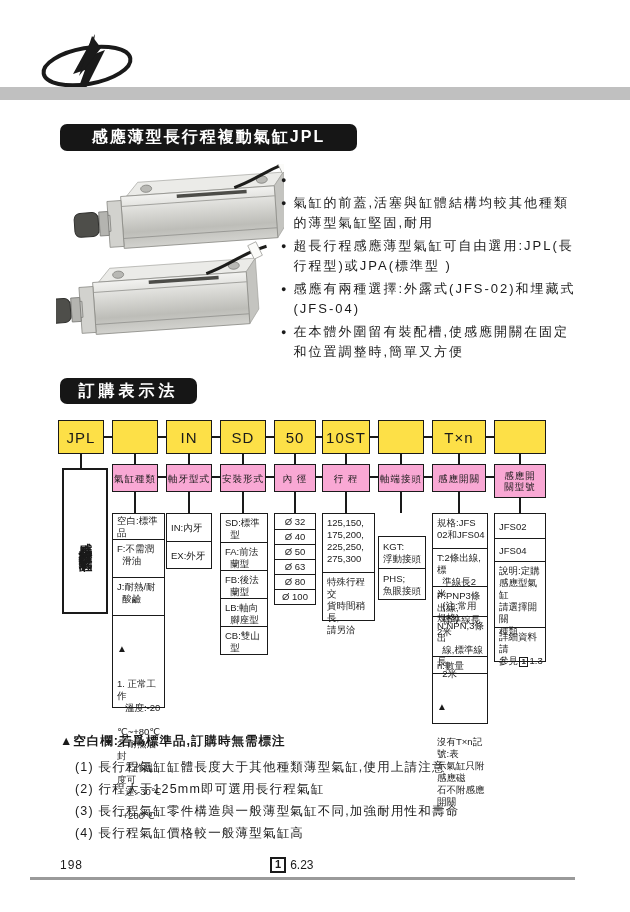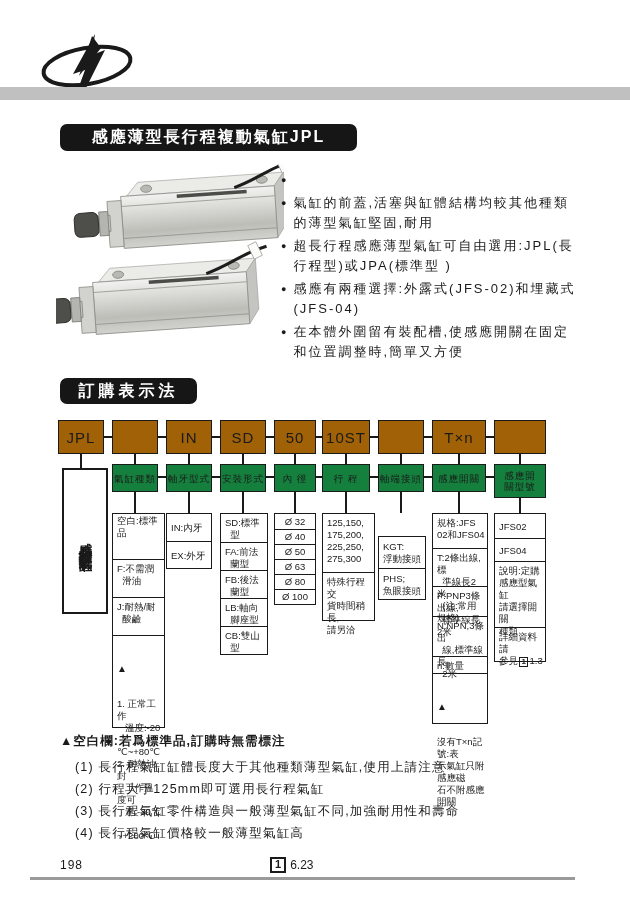--- a/index.html
+++ b/index.html
@@ -27,26 +27,26 @@
 
   
   #features { left:281px; top:170px; width:330px; }
   .feat { display:flex; margin-bottom:3px; }
   .feat .dot { font-size:9px; line-height:20px; margin-right:7px; flex:0 0 auto; }
   .feat .ftext { font-size:13px; line-height:20px; letter-spacing:2px; white-space:pre-line; }
 
   
   #diagram { left:0; top:412px; width:630px; height:316px; }
   .cbox {
-    position:absolute; top:8px; height:34px; background:#a16207;
+    position:absolute; top:8px; height:34px; background:#fde047;
     border:1.5px solid #1a1a1a; display:flex; align-items:center; justify-content:center;
     font-size:15px; letter-spacing:1px;
   }
   .catbox {
-    position:absolute; top:52px; height:28px; background:#15803d;
+    position:absolute; top:52px; height:28px; background:#f9a8d4;
     border:1.5px solid #1a1a1a; display:flex; align-items:center; justify-content:center;
     font-size:9.5px; letter-spacing:1px; text-align:center; white-space:pre-line; line-height:11px;
   }
   .hline { position:absolute; height:2px; background:#1a1a1a; }
   .vline { position:absolute; width:2px;  background:#1a1a1a; }
   #series-box {
     position:absolute; left:62px; top:56px; width:46px; height:146px;
     border:2px solid #1a1a1a; background:#fff;
     display:flex; align-items:center; justify-content:center;
   }
@@ -54,21 +54,21 @@
     writing-mode:vertical-rl; text-orientation:upright;
     font-size:13.5px; letter-spacing:2px; font-weight:bold;
   }
   .stack { position:absolute; top:101px; background:#fff; border:1.5px solid #1a1a1a; }
   .stack .cell { border-top:1.5px solid #1a1a1a; font-size:9.5px; line-height:12px;
                  padding:3px 2px 2px 4px; white-space:pre-wrap; }
   .stack .cell:first-child { border-top:none; }
   .cell.center { display:flex; align-items:center; justify-content:center; padding:0; text-align:center; }
 
   #st0 { left:112px; width:53px; } .st0-c0{height:25px;display:flex;align-items:center;}
-  .st0-c1{height:38px;margin-top:20px;} .st0-c2{height:38px;}
+  .st0-c1{height:38px;} .st0-c2{height:38px;}
   .st0-warn{height:92px; font-size:8px; line-height:9.5px; padding:2px 1px 2px 3px;}
   .warn-tri { font-size:10px; line-height:11px; }
 
   #st1 { left:166px; width:46px;text-align:center; } .st1-c{height:27px;display:flex;align-items:center;}
   #st2 { left:220px; width:48px; } .st2-c{height:28px;}
   #st3 { left:274px; width:42px; } .st3-c{height:15px; font-size:9px;}
   #st4 { left:322px; width:53px; } .st4-c0{height:58px; font-size:10px; line-height:13px;}
   .st4-c1{height:48px; font-size:9px; line-height:13px;}
   #st5 { left:378px; width:48px;margin-top:23px; } .st5-c{height:31px; text-align:left; line-height:12.5px;
         display:flex; flex-direction:column; justify-content:center; padding-left:5px;}

